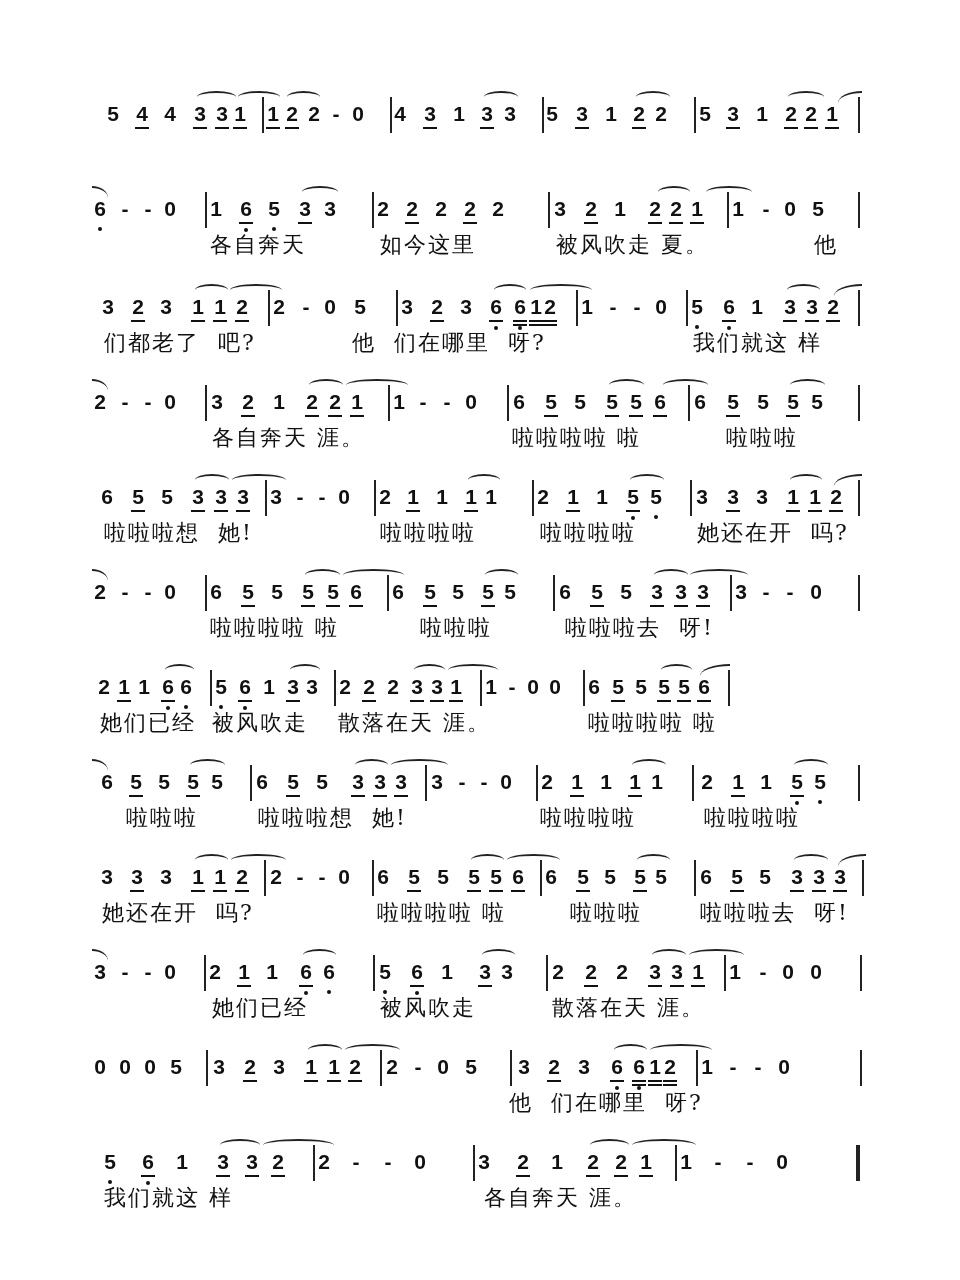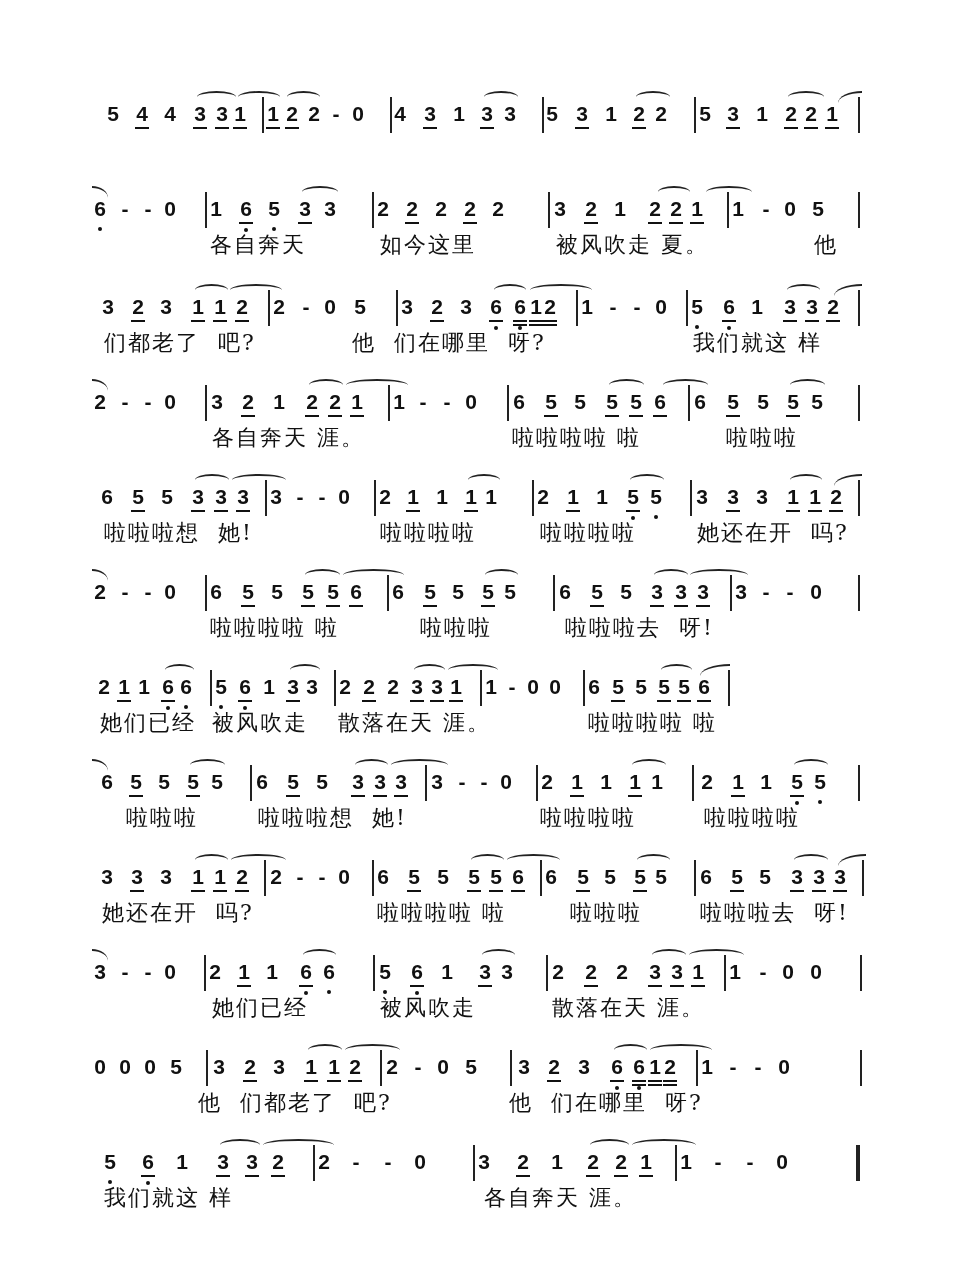--- a/index.html
+++ b/index.html
@@ -513,21 +513,20 @@
         <div class="tok" style="left: 725px;"><span>-</span></div>
         <div class="tok" style="left: 750px;"><span>-</span></div>
         <div class="tok" style="left: 776px;"><span>0</span></div>
         <div class="bar" style="left: 860px;"></div>
         <div class="slur" style="left: 308px; width: 34px; top: -4px;"></div>
         <div class="slur" style="left: 345px; width: 55px; top: -4px;"></div>
         <div class="slur" style="left: 614px; width: 33px; top: -4px;"></div>
         <div class="slur" style="left: 650px; width: 62px; top: -4px;"></div>
       </div>
       <div class="lyrics-row">
-        <span class="lyric" style="left: 198px;">他  们都老了  吧?</span>
         <span class="lyric" style="left: 509px;">他  们在哪里  呀?</span>
       </div>
     </div>
     <div class="system" style="top: 1143px;">
       <div class="notes-row">
         <div class="tok" style="left: 102px;"><span>5</span><i class="dot-below"></i></div>
         <div class="tok" style="left: 140px;"><span>6</span><i class="ul1"></i><i class="dot-below with-ul"></i></div>
         <div class="tok" style="left: 174px;"><span>1</span></div>
         <div class="tok" style="left: 215px;"><span>3</span><i class="ul1"></i></div>
         <div class="tok" style="left: 244px;"><span>3</span><i class="ul1"></i></div>

